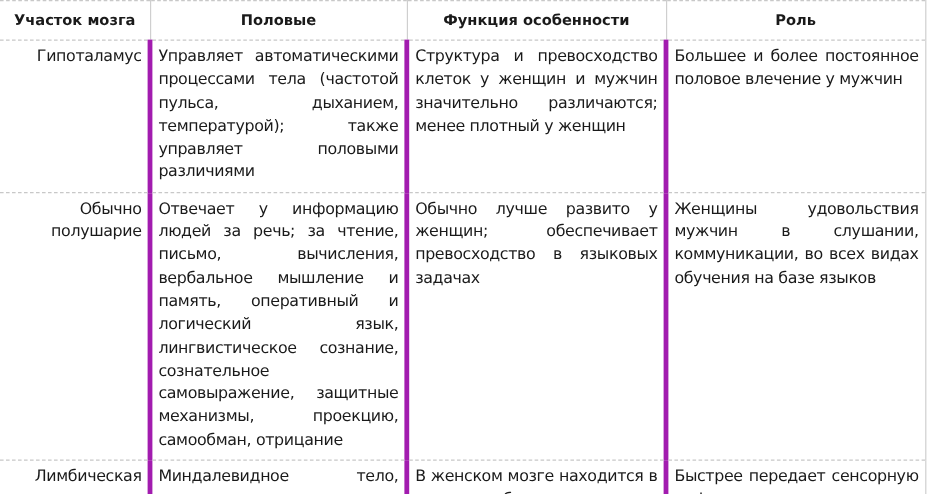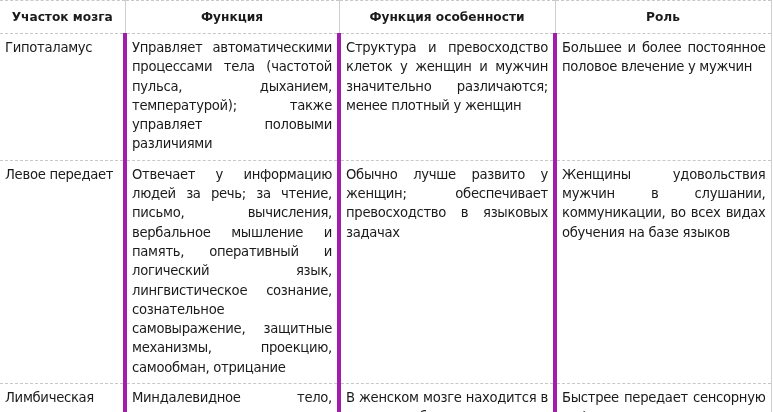--- a/index.html
+++ b/index.html
@@ -32,53 +32,53 @@
     th:first-child { border-left: none; margin-left: 24px; }
     td {
       vertical-align: top;
       padding: 4px 5px 6px 5px;
       line-height: 19.3px;
       border-left: 4px solid #a21caf;
       border-right: 1px solid #cfcfcf;
       border-bottom: 1px dashed #c8c8c8;
       text-align: justify;
     }
-    td:first-child { border-left: none; text-align: left; }
+    td:first-child { border-left: none; text-align: right; }
     td:last-child { border-right: 1px solid #cfcfcf; }
     tr.r1 td { height: 97px; }
     tr.r2 td { height: 184px; }
     tr.r3 td { height: 73px; border-bottom: 1px solid #cfcfcf; }
   </style>
 </head>
 <body>
 
 <table>
   <colgroup>
     <col class="c1">
       <col class="c2">
       <col class="c3">
       <col class="c4">
   </colgroup>
   <thead>
     <tr>
       <th>Участок мозга</th>
-      <th>Функция</th>
+      <th>Половые</th>
       <th>Функция особенности</th>
       <th>Роль</th>
     </tr>
   </thead>
   <tbody>
     <tr class="r1">
       <td>Гипоталамус</td>
       <td>Управляет автоматическими процессами тела (частотой пульса, дыханием, температурой); также управляет половыми различиями</td>
       <td>Структура и превосходство клеток у женщин и мужчин значительно различаются; менее плотный у женщин</td>
       <td>Большее и более постоянное половое влечение у мужчин</td>
     </tr>
     <tr class="r2">
-      <td>Левое передает</td>
+      <td>Обычно полушарие</td>
       <td>Отвечает у информацию людей за речь; за чтение, письмо, вычисления, вербальное мышление и память, оперативный и логический язык, лингвистическое сознание, сознательное самовыражение, защитные механизмы, проекцию, самообман, отрицание</td>
       <td>Обычно лучше развито у женщин; обеспечивает превосходство в языковых задачах</td>
       <td>Женщины удовольствия мужчин в слушании, коммуникации, во всех видах обучения на базе языков</td>
     </tr>
     <tr class="r3">
       <td>Лимбическая система</td>
       <td>Миндалевидное тело, перегородочные ядра, гипоталамус, принцип удовольствия, гиппокамп, память, эмоции</td>
       <td>В женском мозге находится в состоянии большего покоя</td>
       <td>Быстрее передает сенсорную информацию к неокортексу</td>
     </tr>

